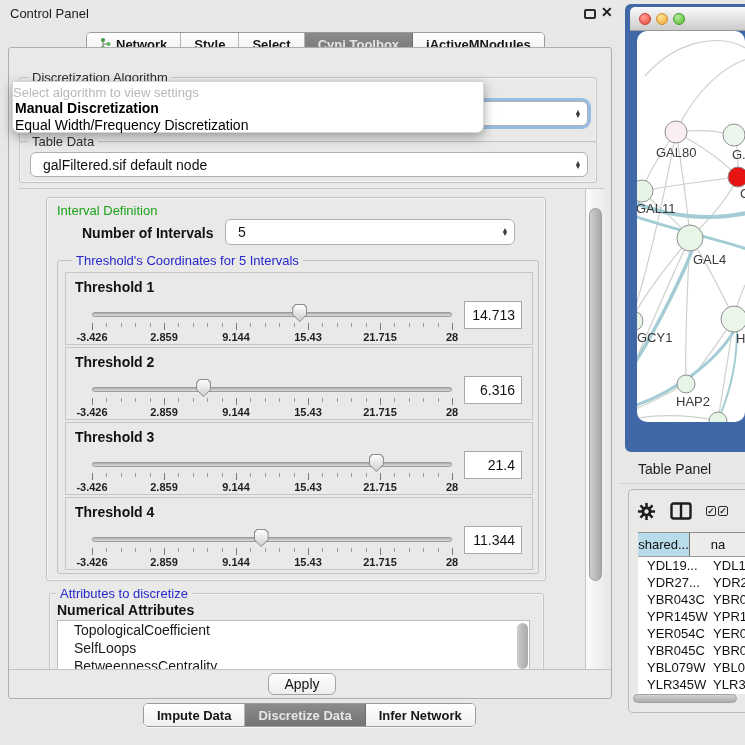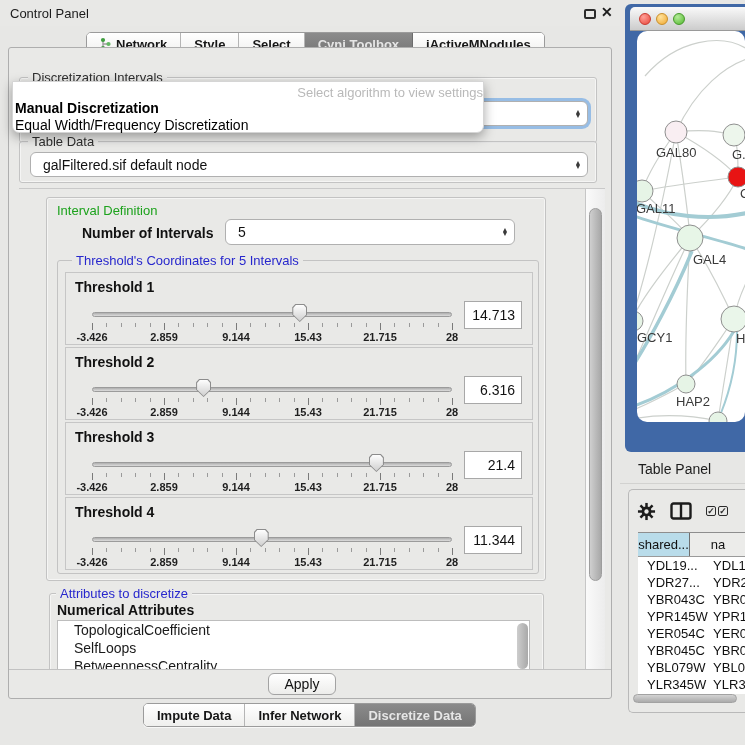--- a/index.html
+++ b/index.html
@@ -30,21 +30,21 @@
   .combo { position:absolute; background:#fff; border:1px solid #b0b0b0; border-radius:6px; font-size:14px; color:#111; display:flex; align-items:center; }
   .combo .val { padding-left:12px; flex:1; overflow:hidden; white-space:nowrap; }
   .stepper { width:18px; display:flex; flex-direction:column; align-items:center; justify-content:center; line-height:4px; font-size:7px; color:#3a3a3a; }
 
   
   #algo-group { left:10px; top:29px; width:578px; height:66px; }
   #algo-combo { left:10px; top:23px; width:558px; height:25px; box-shadow:0 0 0 3px rgba(96,160,228,.6); }
 
   
   #algo-popup { position:absolute; left:12px; top:81px; width:472px; height:52px; background:#fff; border:1px solid #d5d5d5; border-radius:0 0 7px 7px; box-shadow:0 4px 12px rgba(0,0,0,.35); z-index:40; }
-  #popup-hint { position:absolute; left:0; right:0; top:3px; text-align:right; font-size:13px; color:#b9b9b9; }
+  #popup-hint { position:absolute; left:0; right:0; top:3px; text-align:left; font-size:13px; color:#b9b9b9; }
   .popup-item { position:absolute; left:2px; font-size:14px; color:#000; white-space:nowrap; }
   .popup-item.bold { font-weight:bold; }
 
   
   #tabledata-group { left:10px; top:93px; width:578px; height:42px; }
   #tabledata-combo { left:10px; top:10px; width:558px; height:25px; }
 
   
   #scrollpane { position:absolute; left:10px; top:140px; width:586px; height:480px; border-top:1px solid #c9c9c9; }
   #viewport { position:absolute; left:0; top:0; width:566px; height:480px; overflow:hidden; }
@@ -137,21 +137,21 @@
         <span>Cyni Toolbox</span>
       </div>
       <div class="seg-tab">
         <span>jActiveMNodules</span>
       </div>
     </div>
 
   <div id="tab-pane">
 
     <div id="algo-group" class="groupbox">
-      <span class="group-title" style="left:8px;">Discretization Intervals</span>
+      <span class="group-title" style="left:8px;">Discretization Algorithm</span>
       <div id="algo-combo" class="combo">
         <span class="val"></span>
         <span class="stepper">
             <span>▲</span>
             <span>▼</span>
           </span>
       </div>
     </div>
 
     <div id="tabledata-group" class="groupbox">
@@ -373,25 +373,25 @@
     <div id="popup-items">
         <div class="popup-item bold" style="top: 18px;">Manual Discretization</div>
         <div class="popup-item" style="top: 35px;">Equal Width/Frequency Discretization</div>
       </div>
   </div>
 
   <div id="bottom-tabs" class="segmented">
       <div class="seg-tab">
         <span>Impute Data</span>
       </div>
+      <div class="seg-tab selected">
+        <span>Discretize Data</span>
+      </div>
       <div class="seg-tab">
         <span>Infer Network</span>
-      </div>
-      <div class="seg-tab selected">
-        <span>Discretize Data</span>
       </div>
     </div>
 </div>
 
 <div id="net-window">
   <div id="net-titlebar">
     <span id="light-red" class="light"></span>
     <span id="light-yellow" class="light"></span>
     <span id="light-green" class="light"></span>
   </div>

